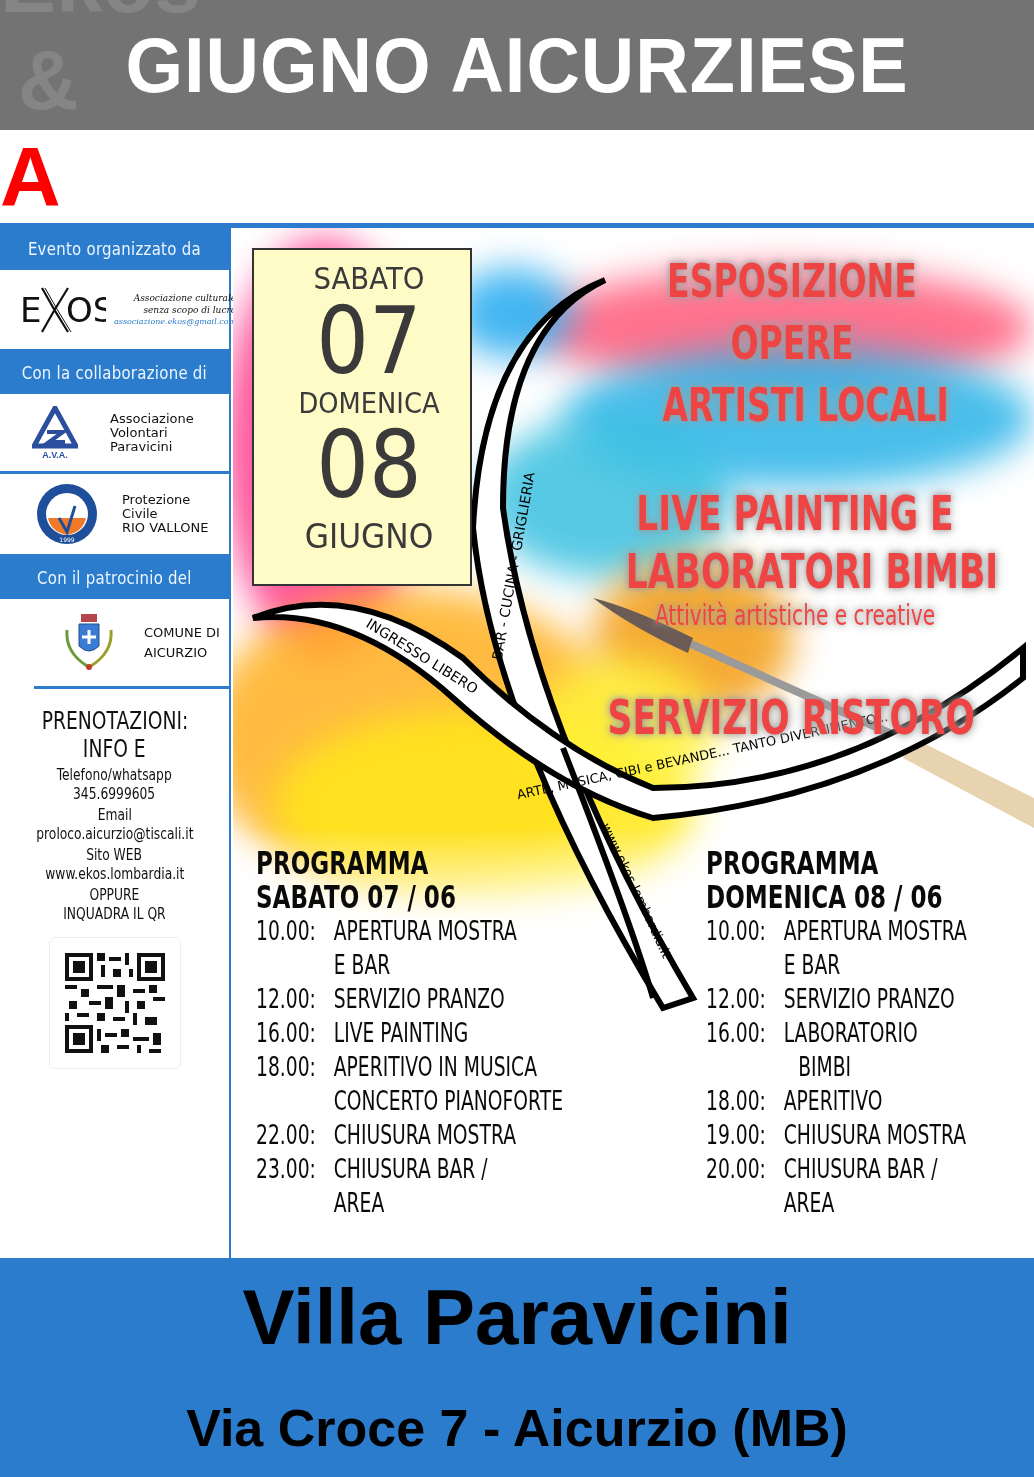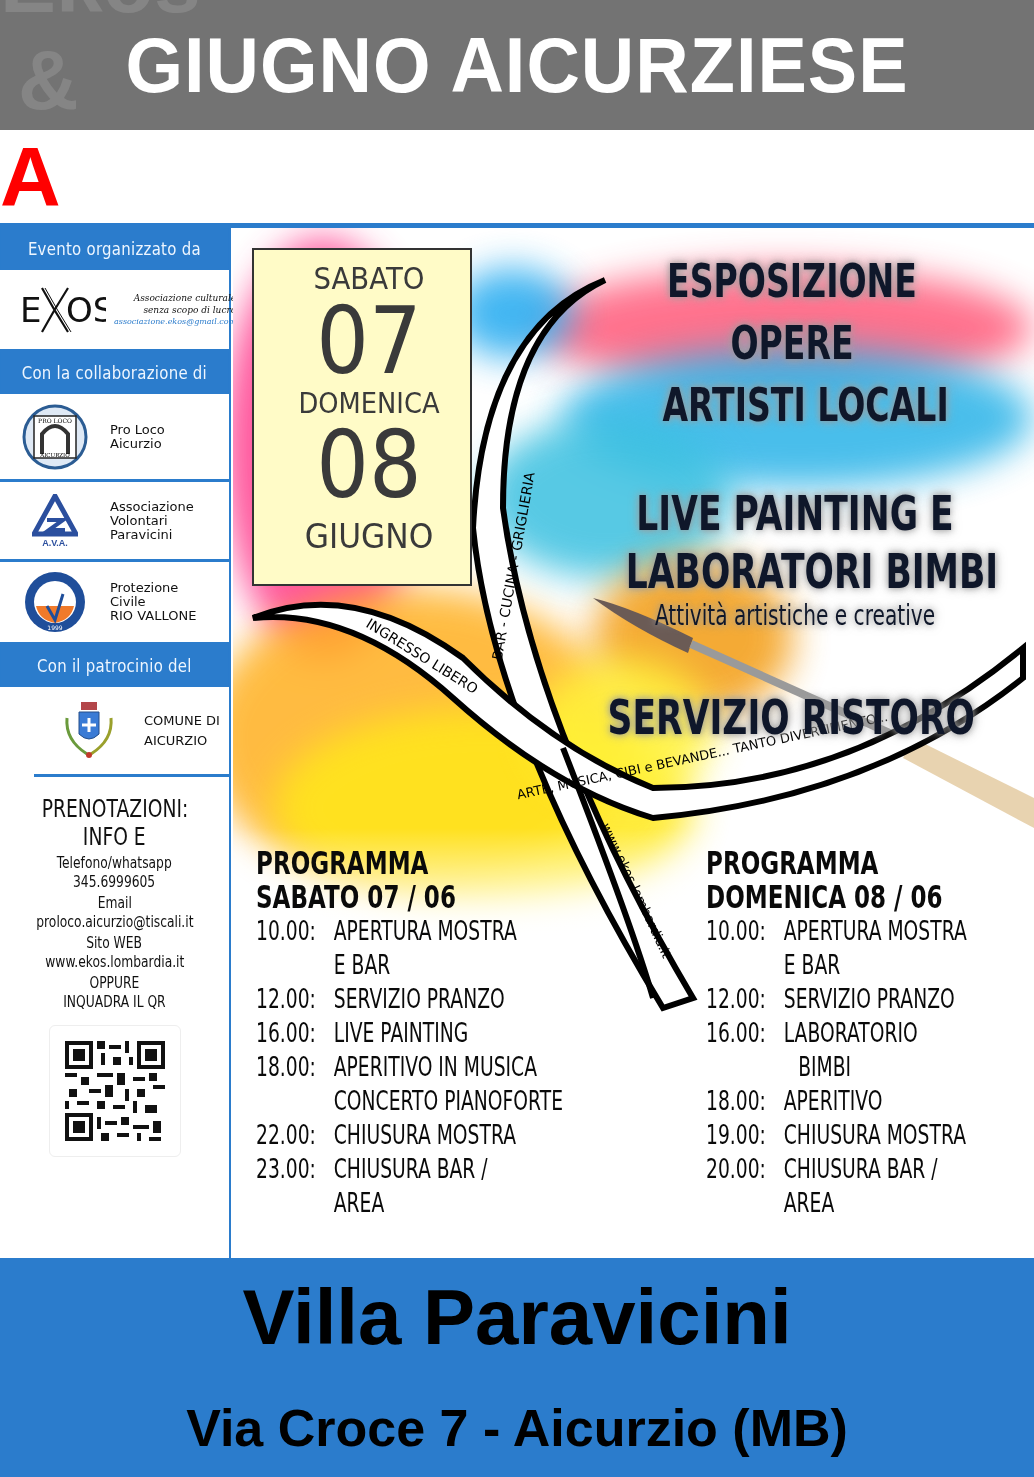--- a/index.html
+++ b/index.html
@@ -29,21 +29,21 @@
   .qr-box { margin: 14px auto 0; width: 132px; height: 132px; border: 1px solid #eee; border-radius: 6px; display: flex; align-items: center; justify-content: center; }
 
   
   .art { position: absolute; left: 233px; top: 228px; width: 801px; height: 1030px; overflow: hidden; background: #fff; }
   .splash { position: absolute; border-radius: 50%; filter: blur(18px); opacity: 0.85; }
   .date-card { position: absolute; left: 252px; top: 248px; width: 220px; height: 338px; background: #fffbc7; border: 2px solid #333; text-align: center; font-family: "DejaVu Sans", sans-serif; color: #3a3a3a; padding-left: 14px; }
   .date-card .day { font-size: 30px; line-height: 34px; margin-top: 12px; transform: scaleX(0.92); }
   .date-card .num { font-size: 92px; line-height: 92px; transform: scaleX(0.9); }
   .date-card .day2 { font-size: 28px; line-height: 32px; transform: scaleX(0.92); }
   .date-card .month { font-size: 34px; line-height: 40px; margin-top: 4px; transform: scaleX(0.92); }
-  .headline { position: absolute; font-family: "DejaVu Sans", sans-serif; font-weight: bold; color: #0f172a; text-align: center; text-shadow: 0 0 8px rgba(150,150,150,0.9), 0 0 14px rgba(170,170,170,0.8); white-space: nowrap; }
+  .headline { position: absolute; font-family: "DejaVu Sans", sans-serif; font-weight: bold; color: #ef4444; text-align: center; text-shadow: 0 0 8px rgba(150,150,150,0.9), 0 0 14px rgba(170,170,170,0.8); white-space: nowrap; }
   .prog { position: absolute; font-family: "DejaVu Sans", sans-serif; color: #0a0a0a; white-space: nowrap; }
   .prog .ph { font-weight: bold; font-size: 32px; line-height: 34px; transform: scaleX(0.72); transform-origin: left; }
   .prog .row { display: flex; font-size: 26px; line-height: 34px; transform: scaleX(0.72); transform-origin: left; }
   .prog .t { width: 108px; flex: 0 0 108px; }
   .prog .cont { padding-left: 108px; font-size: 26px; line-height: 34px; transform: scaleX(0.72); transform-origin: left; }
 
   .bottom-banner { position: absolute; left: 0; top: 1258px; width: 1034px; height: 219px; background: #2b7ccc; text-align: center; color: #000000; font-weight: bold; }
   .bottom-banner .venue { font-size: 78px; line-height: 90px; margin-top: 14px; }
   .bottom-banner .addr { font-size: 52px; line-height: 60px; margin-top: 36px; }
 </style>
@@ -80,52 +80,37 @@
       <div>Associazione culturale</div>
       <div>senza scopo di lucro</div>
       <div class="mail">associazione.ekos@gmail.com</div>
     </div>
   </div>
 
   <div class="sb-head-wrap">
     <div class="sb-head">Con la collaborazione di</div>
   </div>
 
-  <div class="sb-row" style="height:88px;">
-    <div class="sb-logo" style="width:110px;">
-      <svg width="66" height="66" viewBox="0 0 66 66">
-        <circle cx="33" cy="33" r="31" fill="#dfe9f5" stroke="#2b5c93" stroke-width="3"></circle>
-        <rect x="12" y="12" width="42" height="42" fill="#fff" stroke="#222" stroke-width="1.5"></rect>
-        <path d="M20 50 V30 Q33 14 46 30 V50" fill="#fff" stroke="#333" stroke-width="4"></path>
-        <text x="33" y="19" text-anchor="middle" font-size="6" font-family="DejaVu Serif, serif">PRO LOCO</text>
-        <text x="33" y="53" text-anchor="middle" font-size="5.5" font-family="DejaVu Serif, serif">AICURZIO</text>
-      </svg>
-    </div>
-    <div class="sb-text">
-      <div>Pro Loco</div>
-      <div>Aicurzio</div>
-    </div>
-  </div>
 
   <div class="sb-row" style="height:80px;">
     <div class="sb-logo" style="width:110px; flex-direction:column;">
       <svg width="46" height="44" viewBox="0 0 46 44">
         <path d="M23 2 L44 40 H2 Z" fill="none" stroke="#2b4f9e" stroke-width="5"></path>
         <path d="M15 26 H31 L17 36 H33" fill="none" stroke="#2b4f9e" stroke-width="4"></path>
       </svg>
       <span style="font-size:9px; font-weight:bold; color:#2b4f9e;">A.V.A.</span>
     </div>
     <div class="sb-text">
       <div>Associazione</div>
       <div>Volontari</div>
       <div>Paravicini</div>
     </div>
   </div>
 
-  <div class="sb-row" style="height:83px;">
+  <div class="sb-row" style="height:83px;padding-left:12px;">
     <div class="sb-logo" style="width:110px;">
       <svg width="64" height="64" viewBox="0 0 64 64">
         <circle cx="32" cy="32" r="30" fill="#1f4e9a"></circle>
         <circle cx="32" cy="32" r="21" fill="#fff"></circle>
         <path d="M13 36 H51 Q48 50 32 53 Q16 50 13 36 Z" fill="#f07a2a"></path>
         <path d="M24 36 L32 50 L40 24" fill="none" stroke="#1f4e9a" stroke-width="3"></path>
         <text x="32" y="60" text-anchor="middle" font-size="6" fill="#fff" font-family="DejaVu Sans, sans-serif">1999</text>
       </svg>
     </div>
     <div class="sb-text">

